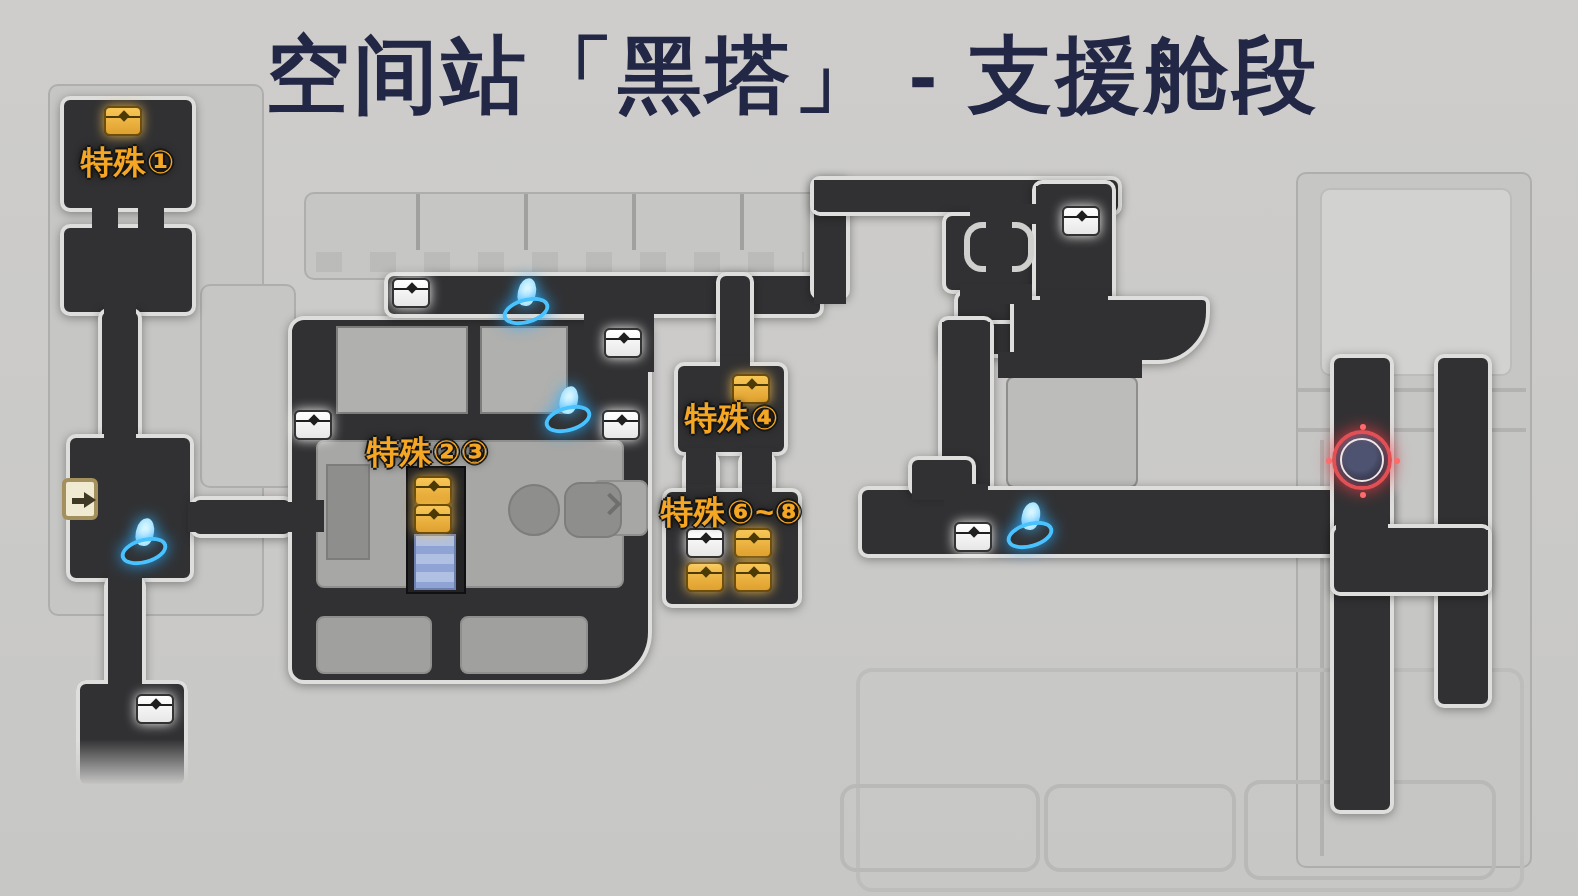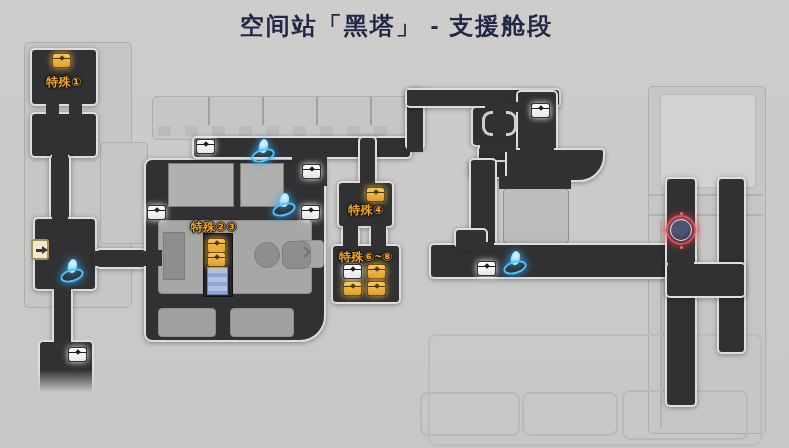--- a/index.html
+++ b/index.html
@@ -70,23 +70,23 @@
   .chevron::before{content:'';position:absolute;left:1px;top:1px;width:6px;height:6px;
                    border-top:2px solid #6f6f6d;border-right:2px solid #6f6f6d;transform:rotate(45deg);}
 
   
   .bracket{position:absolute;z-index:4;width:11px;height:25px;box-sizing:border-box;}
   .bracket.l{border:3px solid #cfcfcd;border-right:none;border-radius:9px 0 0 9px;}
   .bracket.r{border:3px solid #cfcfcd;border-left:none;border-radius:0 9px 9px 0;}
 
   
   #title{position:absolute;left:4px;right:0;top:10px;z-index:7;text-align:center;
-         font-size:24px;font-weight:900;letter-spacing:2px;color:#222745;}
+         font-size:42px;font-weight:900;letter-spacing:2px;color:#222745;}
   .map-label{position:absolute;z-index:7;transform:translate(-50%,-50%);white-space:nowrap;
-             font-size:12px;font-weight:bold;letter-spacing:.5px;color:#f5a623;
+             font-size:16px;font-weight:bold;letter-spacing:.5px;color:#f5a623;
              text-shadow:-1px 0 #151515,1px 0 #151515,0 -1px #151515,0 1px #151515,0 0 4px #000;}
 </style>
 </head>
 <body>
 
 <div id="stage">
 
   <div class="panel" style="left:24px;top:42px;width:106px;height:264px;"></div>
   <div class="panel" style="left:100px;top:142px;width:46px;height:100px;"></div>
   <div class="panel" style="left:152px;top:96px;width:256px;height:42px;"></div>

